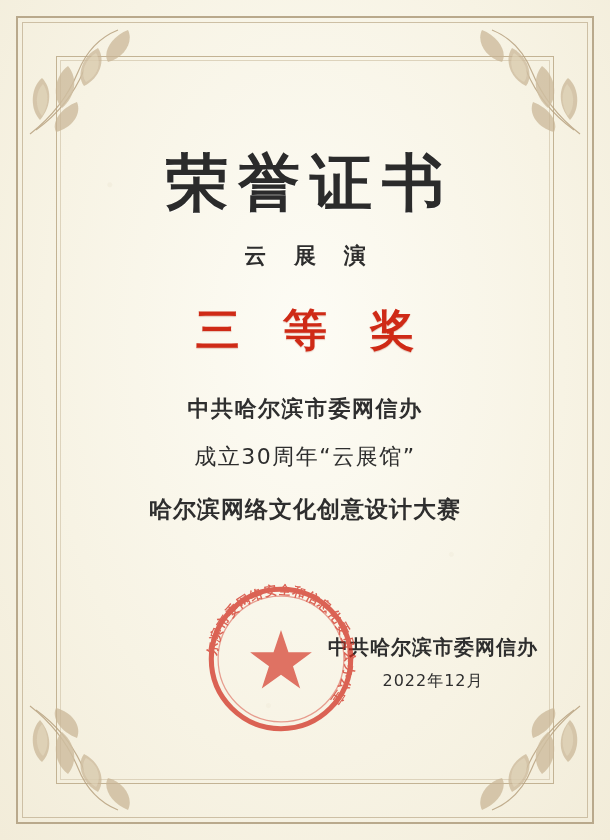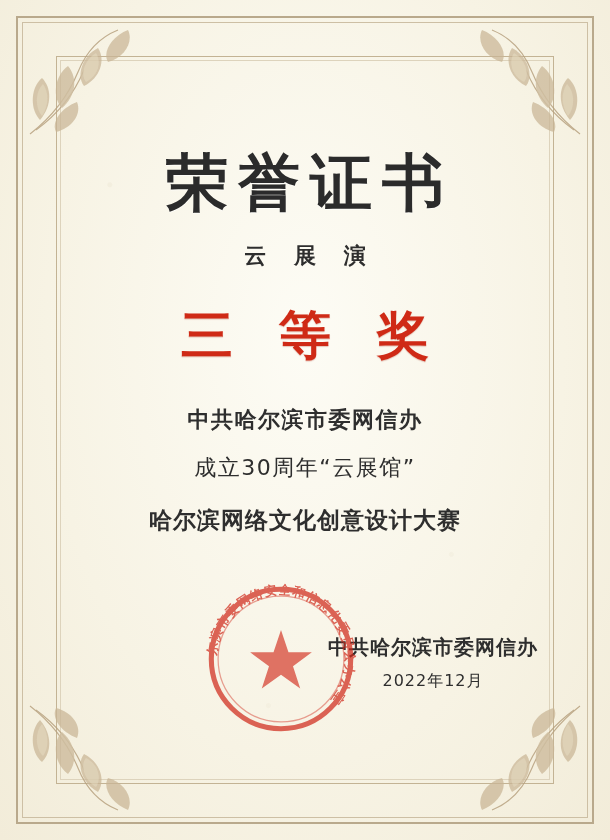--- a/index.html
+++ b/index.html
@@ -117,21 +117,21 @@
     font-size: 22px;
     font-weight: bold;
     letter-spacing: 10px;
     text-indent: 10px;
     color: #2e2e2e;
   }
 
   .award {
     margin-top: 30px;
     font-family: "DejaVu Serif", serif;
-    font-size: 52px;
+    font-size: 44px;
     font-weight: bold;
     letter-spacing: 14px;
     text-indent: 14px;
     color: #cf2a16;
     text-shadow: 0 1px 1px rgba(160,30,10,.25);
   }
 
   .line-org1 {
     margin-top: 34px;
     font-family: "DejaVu Sans", sans-serif;

